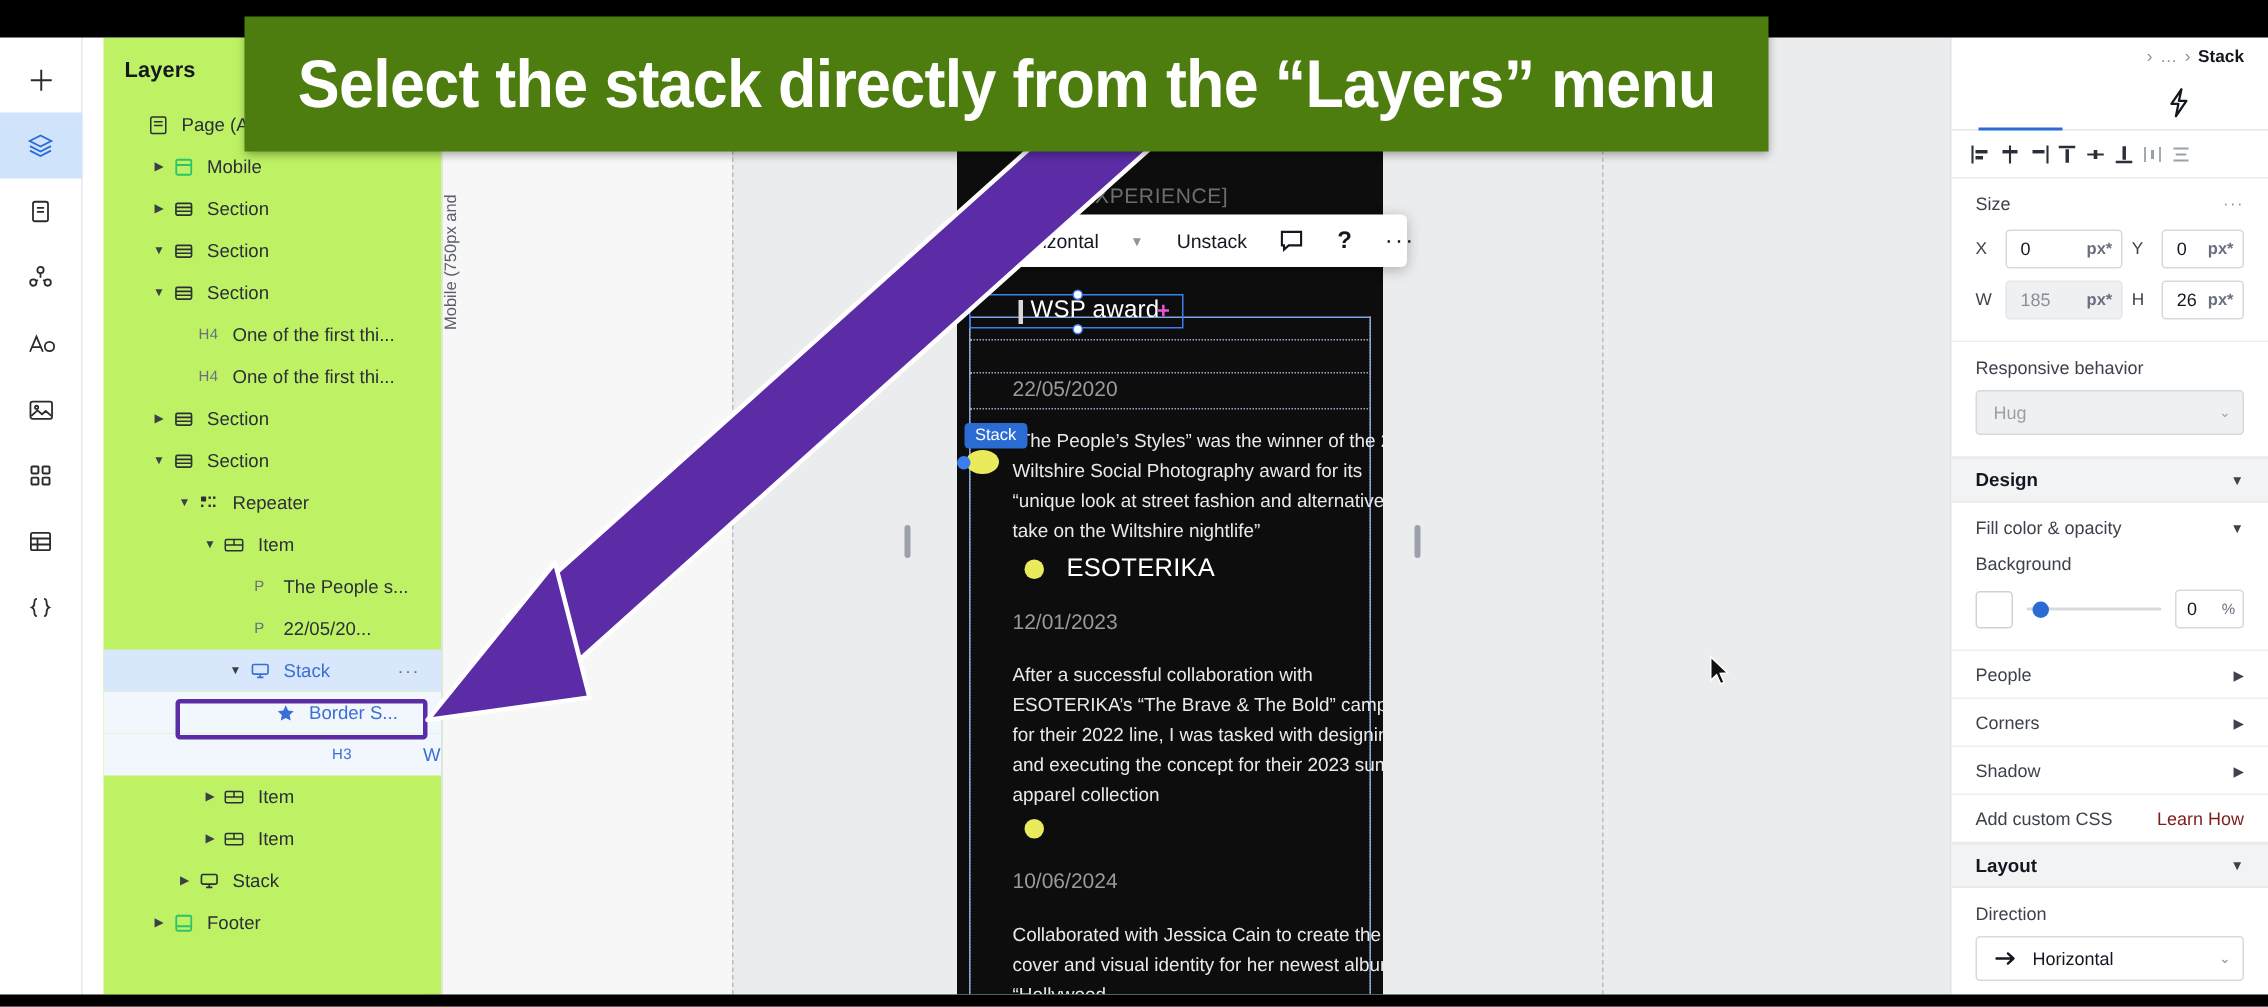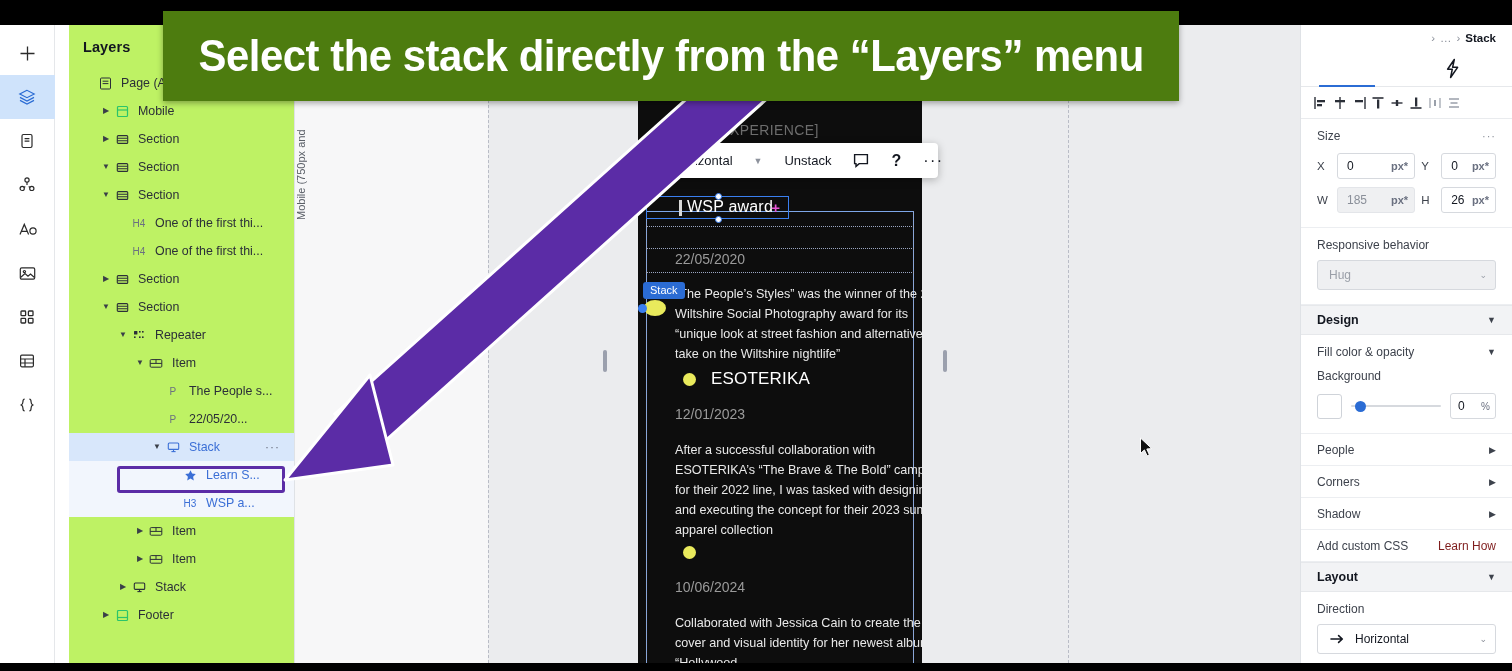--- a/index.html
+++ b/index.html
@@ -492,23 +492,23 @@
           <span class="lyr-label">Stack</span>
           <span class="dots">···</span>
         </div>
         <div class="layer-row child-sel blue-text" style="padding-left: 99px;">
           <span class="twisty"></span>
           <span class="lyr-icon">
             <svg width="13" height="13" viewBox="0 0 13 13" fill="#3b6fd6">
               <path d="M6.5 1.2 8.1 4.6l3.7.5-2.7 2.6.7 3.7-3.3-1.8-3.3 1.8.7-3.7L1.2 5.1l3.7-.5z"></path>
             </svg>
           </span>
-          <span class="lyr-label">Learn S...</span>
-        </div>
-        <div class="layer-row child-sel blue-text" style="padding-left: 99px;">
+          <span class="lyr-label">Border S...</span>
+        </div>
+        <div class="layer-row child-sel blue-text" style="padding-left: 99px; gap: 38px;">
           <span class="twisty"></span>
           <span class="lyr-tag">H3</span>
           <span class="lyr-label">WSP a...</span>
         </div>
         <div class="layer-row" style="padding-left: 65px;">
           <span class="twisty">▶</span>
           <span class="lyr-icon">
             <svg width="14" height="13" viewBox="0 0 14 13" fill="none" stroke="#2b2f38" stroke-width="1">
               <rect x="1.2" y="2.6" width="11.6" height="7.6" rx="1"></rect>
               <path d="M1.2 6.4h11.6M7 2.6v3.8"></path>

